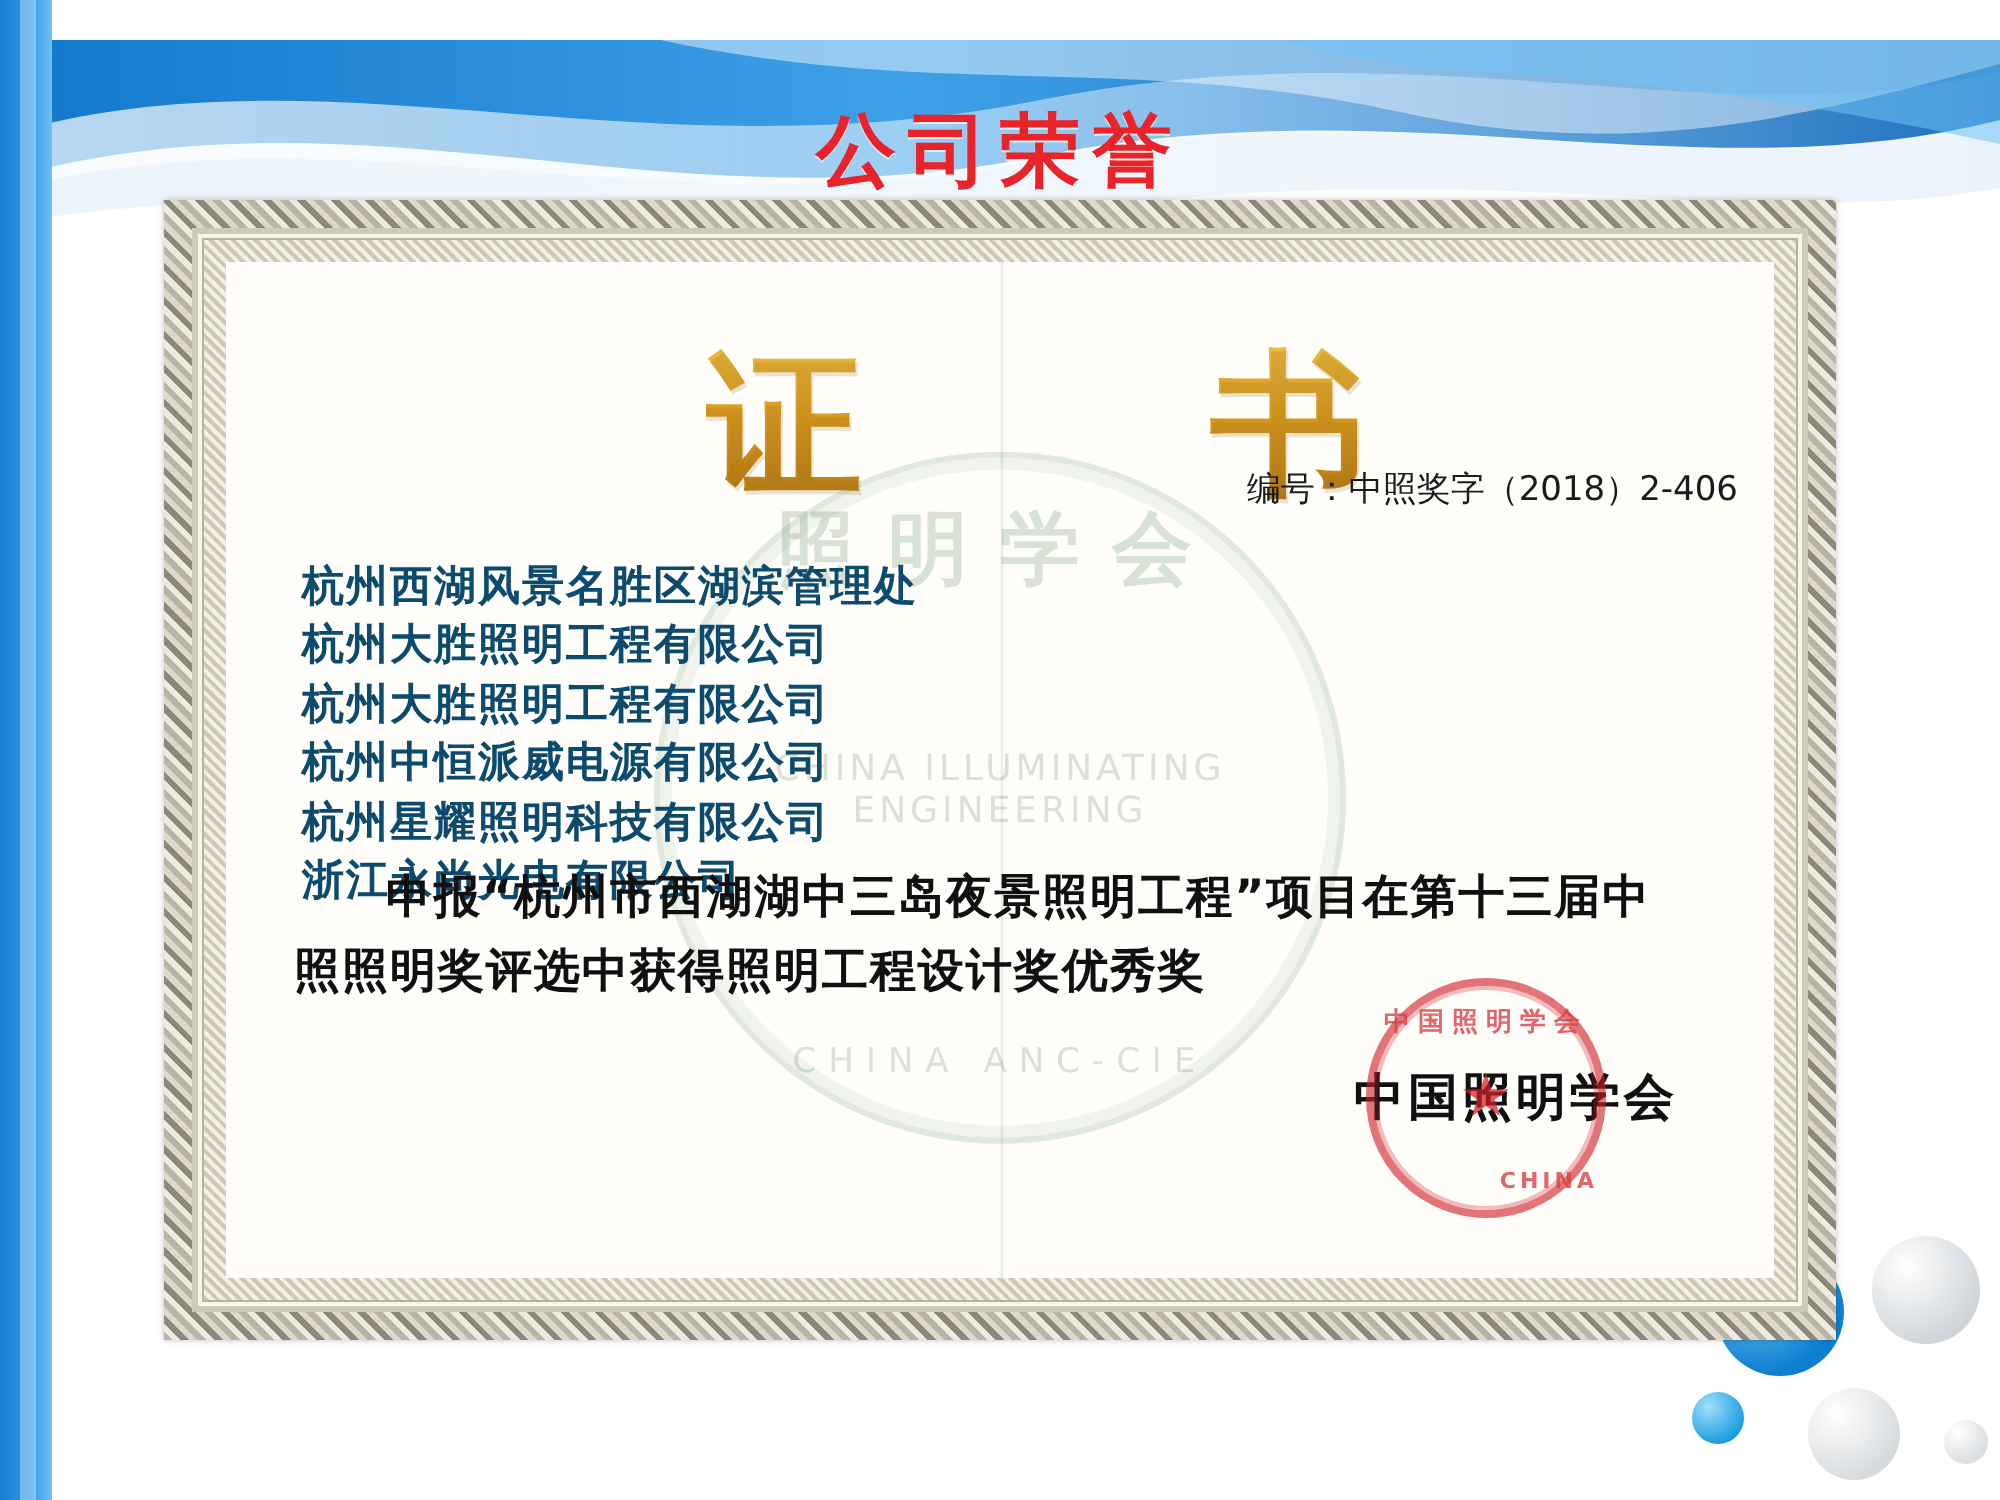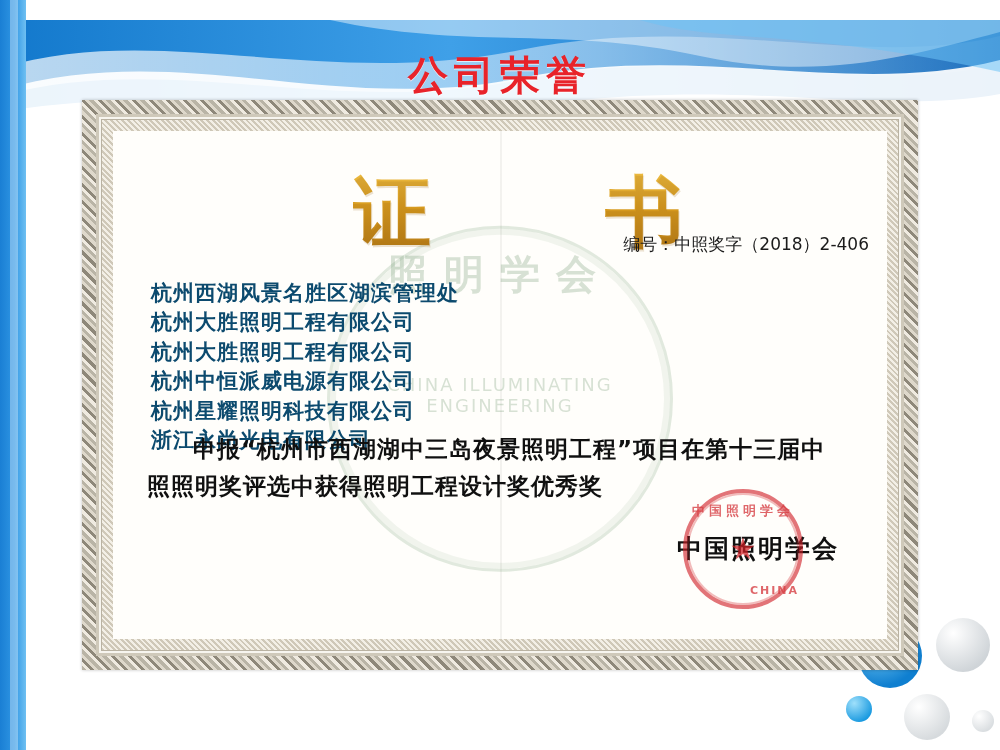--- a/index.html
+++ b/index.html
@@ -322,20 +322,21 @@
   <div class="cert-border-outer"></div>
   <div class="cert-border-mid"></div>
   <div class="cert-border-in2"></div>
 
   <div class="cert-paper">
     <div class="fold"></div>
 
     <div class="watermark">
       <div class="watermark-top">照明学会</div>
       <div class="watermark-mid">CHINA ILLUMINATING ENGINEERING</div>
+      <div class="watermark-bot">CHINA  ANC-CIE</div>
     </div>
 
     <div class="cert-title">
       <span>证</span>
       <span>书</span>
     </div>
 
     <div class="cert-no">
       <span>编号：</span><span>中照奖字（2018）2-406</span>
     </div>

